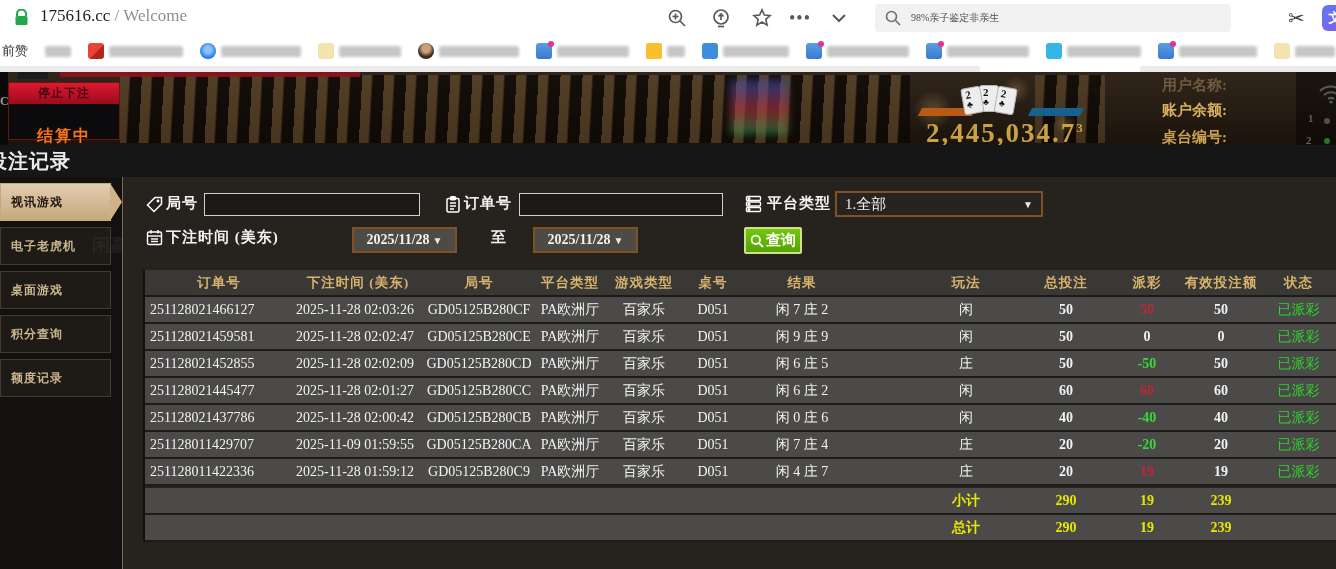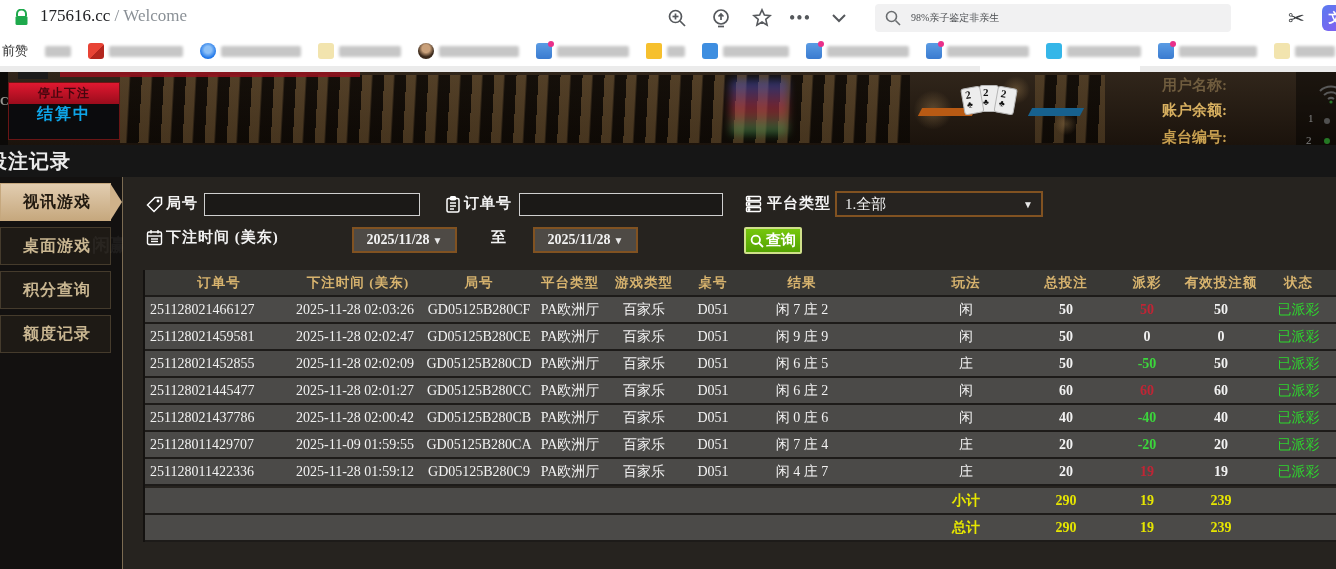--- a/index.html
+++ b/index.html
@@ -45,21 +45,21 @@
     background:repeating-linear-gradient(93deg,rgba(139,106,60,0.34) 0 9px,rgba(8,5,2,0.68) 11px 22px);}
   .slot-lights{position:absolute;left:730px;top:8px;width:58px;height:54px;border-radius:4px;
     background:linear-gradient(180deg,#3355cc,#cc3344 55%,#33aa55);filter:blur(4px);opacity:.55;}
   .bokeh{position:absolute;left:888px;top:0;width:225px;height:73px;
     background:radial-gradient(circle 28px at 45px 38px,rgba(195,155,98,.35),transparent 70%),
                radial-gradient(circle 20px at 128px 18px,rgba(195,155,98,.32),transparent 70%),
                radial-gradient(circle 16px at 178px 52px,rgba(195,155,98,.3),transparent 70%);}
   .stop-box{position:absolute;left:8px;top:10px;width:112px;height:58px;background:#0b0b0d;border:1px solid #6a1515;box-sizing:border-box;}
   .stop-band{height:21px;background:linear-gradient(#e01830,#9a0c1c);color:#45060e;font-size:12px;font-weight:bold;
     display:flex;align-items:center;justify-content:center;letter-spacing:1px;}
-  .settle{color:#0ea5e9;font-size:16px;font-weight:bold;text-align:center;margin-top:0;letter-spacing:2px;}
+  .settle{color:#f97316;font-size:16px;font-weight:bold;text-align:center;margin-top:22px;letter-spacing:2px;}
   .corner-ce{position:absolute;left:0;top:22px;color:#9a9a94;font-size:12px;font-weight:bold;}
   .o-stripe{position:absolute;left:920px;top:36px;width:54px;height:8px;background:#b85a14;transform:skewX(-28deg);}
   .b-stripe{position:absolute;left:1030px;top:36px;width:52px;height:8px;background:#17618e;transform:skewX(-28deg);}
   .cards{position:absolute;left:962px;top:13px;display:flex;}
   .pcard{width:20px;height:27px;background:#ededed;border:1px solid #b5b5b5;border-radius:3px;box-sizing:border-box;
     color:#111;padding:1px 0 0 3px;line-height:1;margin-right:-3px;}
   .pcard .rank{font-size:11px;font-weight:bold;display:block;}
   .pcard .suit{font-size:9px;display:block;}
   .pcard:nth-child(1){transform:rotate(-10deg) translateY(2px);}
   .pcard:nth-child(3){transform:rotate(10deg) translateY(2px);}
@@ -70,21 +70,21 @@
   .acct-dot{position:absolute;width:6px;height:6px;border-radius:50%;}
   .acct-label{position:absolute;left:1162px;font-size:15px;font-weight:bold;white-space:nowrap;}
   .right-shade{position:absolute;left:1296px;top:0;width:40px;height:73px;background:rgba(0,0,0,0.42);}
   
   .title-bar{position:absolute;left:0;top:145px;width:1336px;height:32px;background:#161616;overflow:hidden;}
   .page-title{position:absolute;left:-13px;top:3px;font-size:20px;font-weight:600;color:#ececec;letter-spacing:1px;white-space:nowrap;}
   
   .sidebar{position:absolute;left:0;top:177px;width:123px;height:392px;background:#131110;padding-top:6px;box-sizing:border-box;}
   .v-sep{position:absolute;left:122px;top:177px;width:2px;height:392px;background:#7b6b52;}
   .side-item{position:relative;width:111px;height:38px;margin-bottom:6px;background:#1e1a15;border:1px solid #453b2c;box-sizing:border-box;
-    display:flex;align-items:center;color:#c9b691;font-size:16px;font-weight:600;padding-left:22px;cursor:pointer;letter-spacing:1px;}
+    display:flex;align-items:center;color:#c9b691;font-size:12px;font-weight:600;padding-left:10px;cursor:pointer;letter-spacing:1px;}
   .side-item.active{background:linear-gradient(180deg,#e2cdb0,#c6a87e);color:#221a10;border-color:#c6a87e;}
   .side-item.active::after{content:"";position:absolute;right:-12px;top:-1px;
     border-top:19px solid transparent;border-bottom:19px solid transparent;border-left:12px solid #cfb28a;}
   .ghost{position:absolute;left:92px;top:233px;font-size:18px;color:rgba(255,255,255,0.05);font-weight:bold;}
   
   .main{position:absolute;left:123px;top:177px;width:1213px;height:392px;background:#26231f;}
   .f-icon{position:absolute;width:17px;height:17px;}
   .f-label{position:absolute;color:#f3f3f3;font-size:15px;font-weight:bold;white-space:nowrap;letter-spacing:1px;}
   .f-input{position:absolute;height:23px;background:#1b1917;border:1px solid #cfcfcf;box-sizing:border-box;
     color:#eee;font-size:14px;padding:0 5px;outline:none;font-family:inherit;}
@@ -251,20 +251,21 @@
         </span>
         <span class="pcard">
           <span class="rank">2</span>
           <span class="suit">♣</span>
         </span>
         <span class="pcard">
           <span class="rank">2</span>
           <span class="suit">♣</span>
         </span>
       </div>
+    <div class="amount"><span>2,445,034.7</span><sup>3</sup></div>
     <span class="wifi" style="left:1318px;top:12px;position:absolute">
       <svg width="26" height="20" viewBox="0 0 26 20" fill="none" stroke="#9a9a9a" stroke-width="2">
           <path d="M2 7a16 16 0 0 1 22 0"></path>
           <path d="M6 11a10.5 10.5 0 0 1 14 0"></path>
           <path d="M10 15a5 5 0 0 1 6 0"></path>
           <circle cx="13" cy="18" r="1.6" fill="#44cc44" stroke="none"></circle>
         </svg>
     </span>
     <span class="acct-num" style="left:1308px;top:40px">1</span>
     <span class="acct-num" style="left:1306px;top:62px">2</span>
@@ -276,20 +277,23 @@
     <div class="right-shade"></div>
   </div>
 
   <div class="title-bar">
     <span class="page-title">投注记录</span>
   </div>
 
   <div class="sidebar">
       <div class="side-item active">
         <span>视讯游戏</span>
+      </div>
+      <div class="side-item">
+        <span>电子老虎机</span>
       </div>
       <div class="side-item">
         <span>桌面游戏</span>
       </div>
       <div class="side-item">
         <span>积分查询</span>
       </div>
       <div class="side-item">
         <span>额度记录</span>
       </div>

